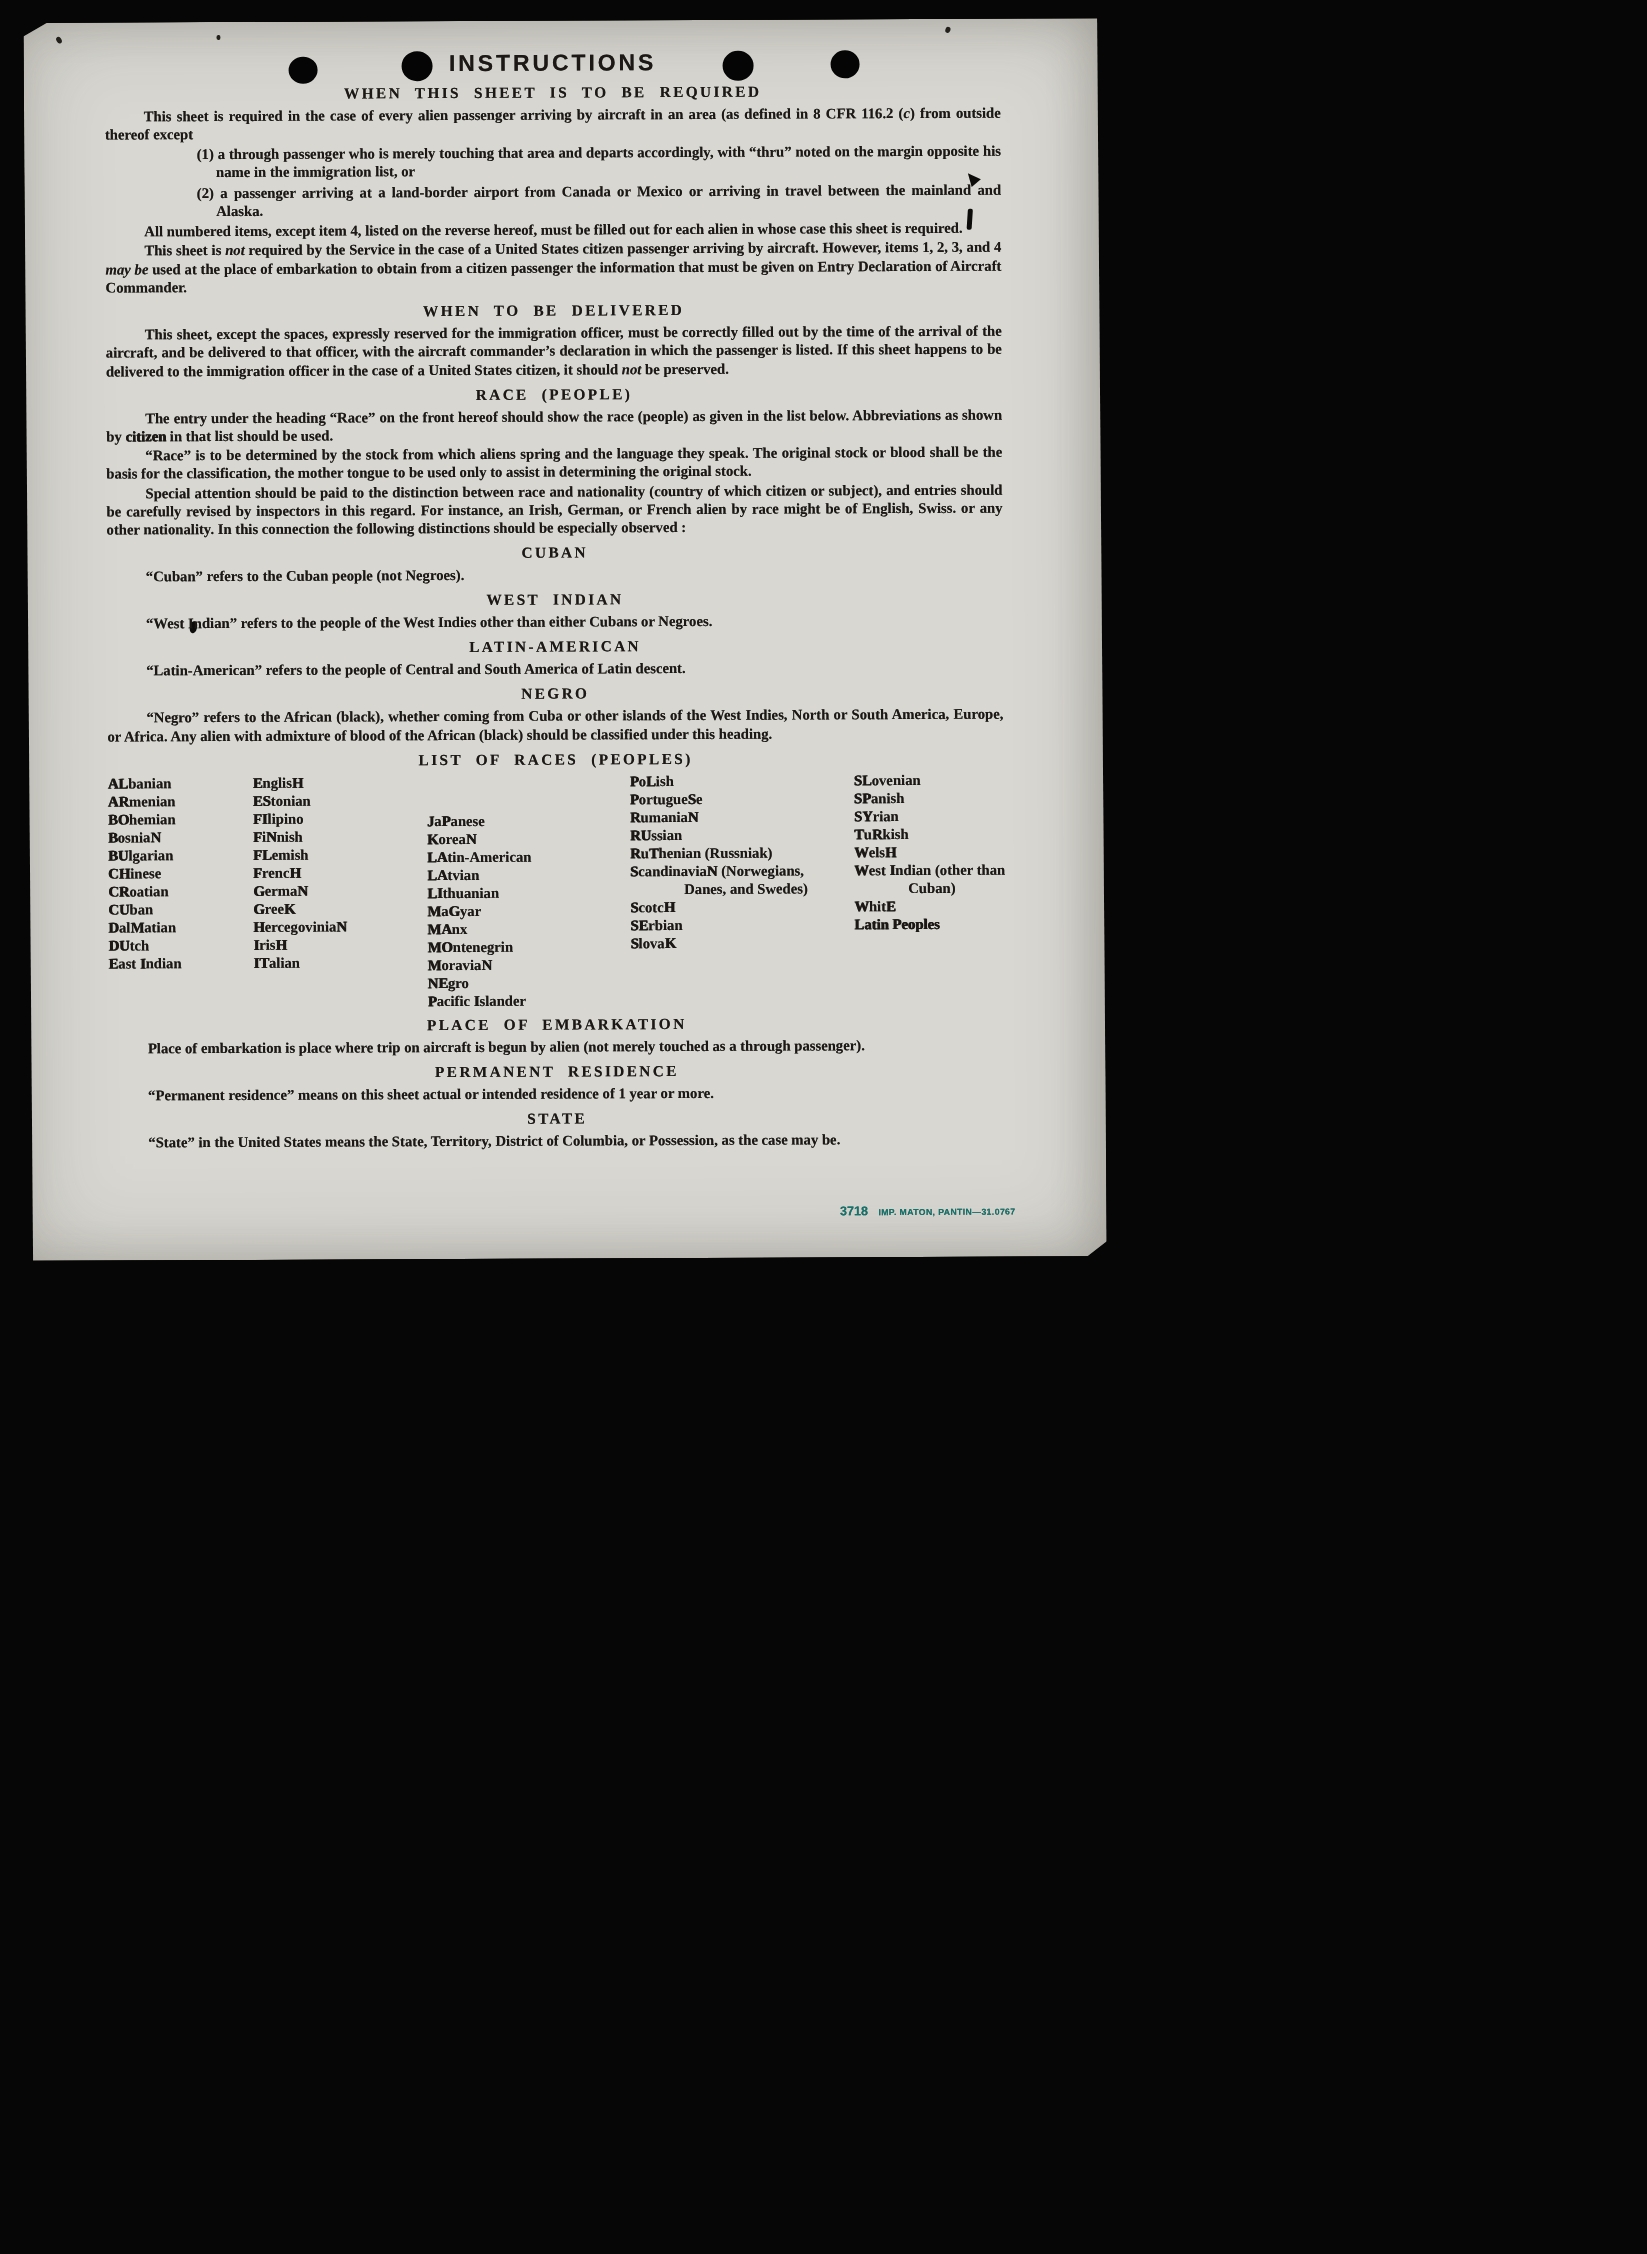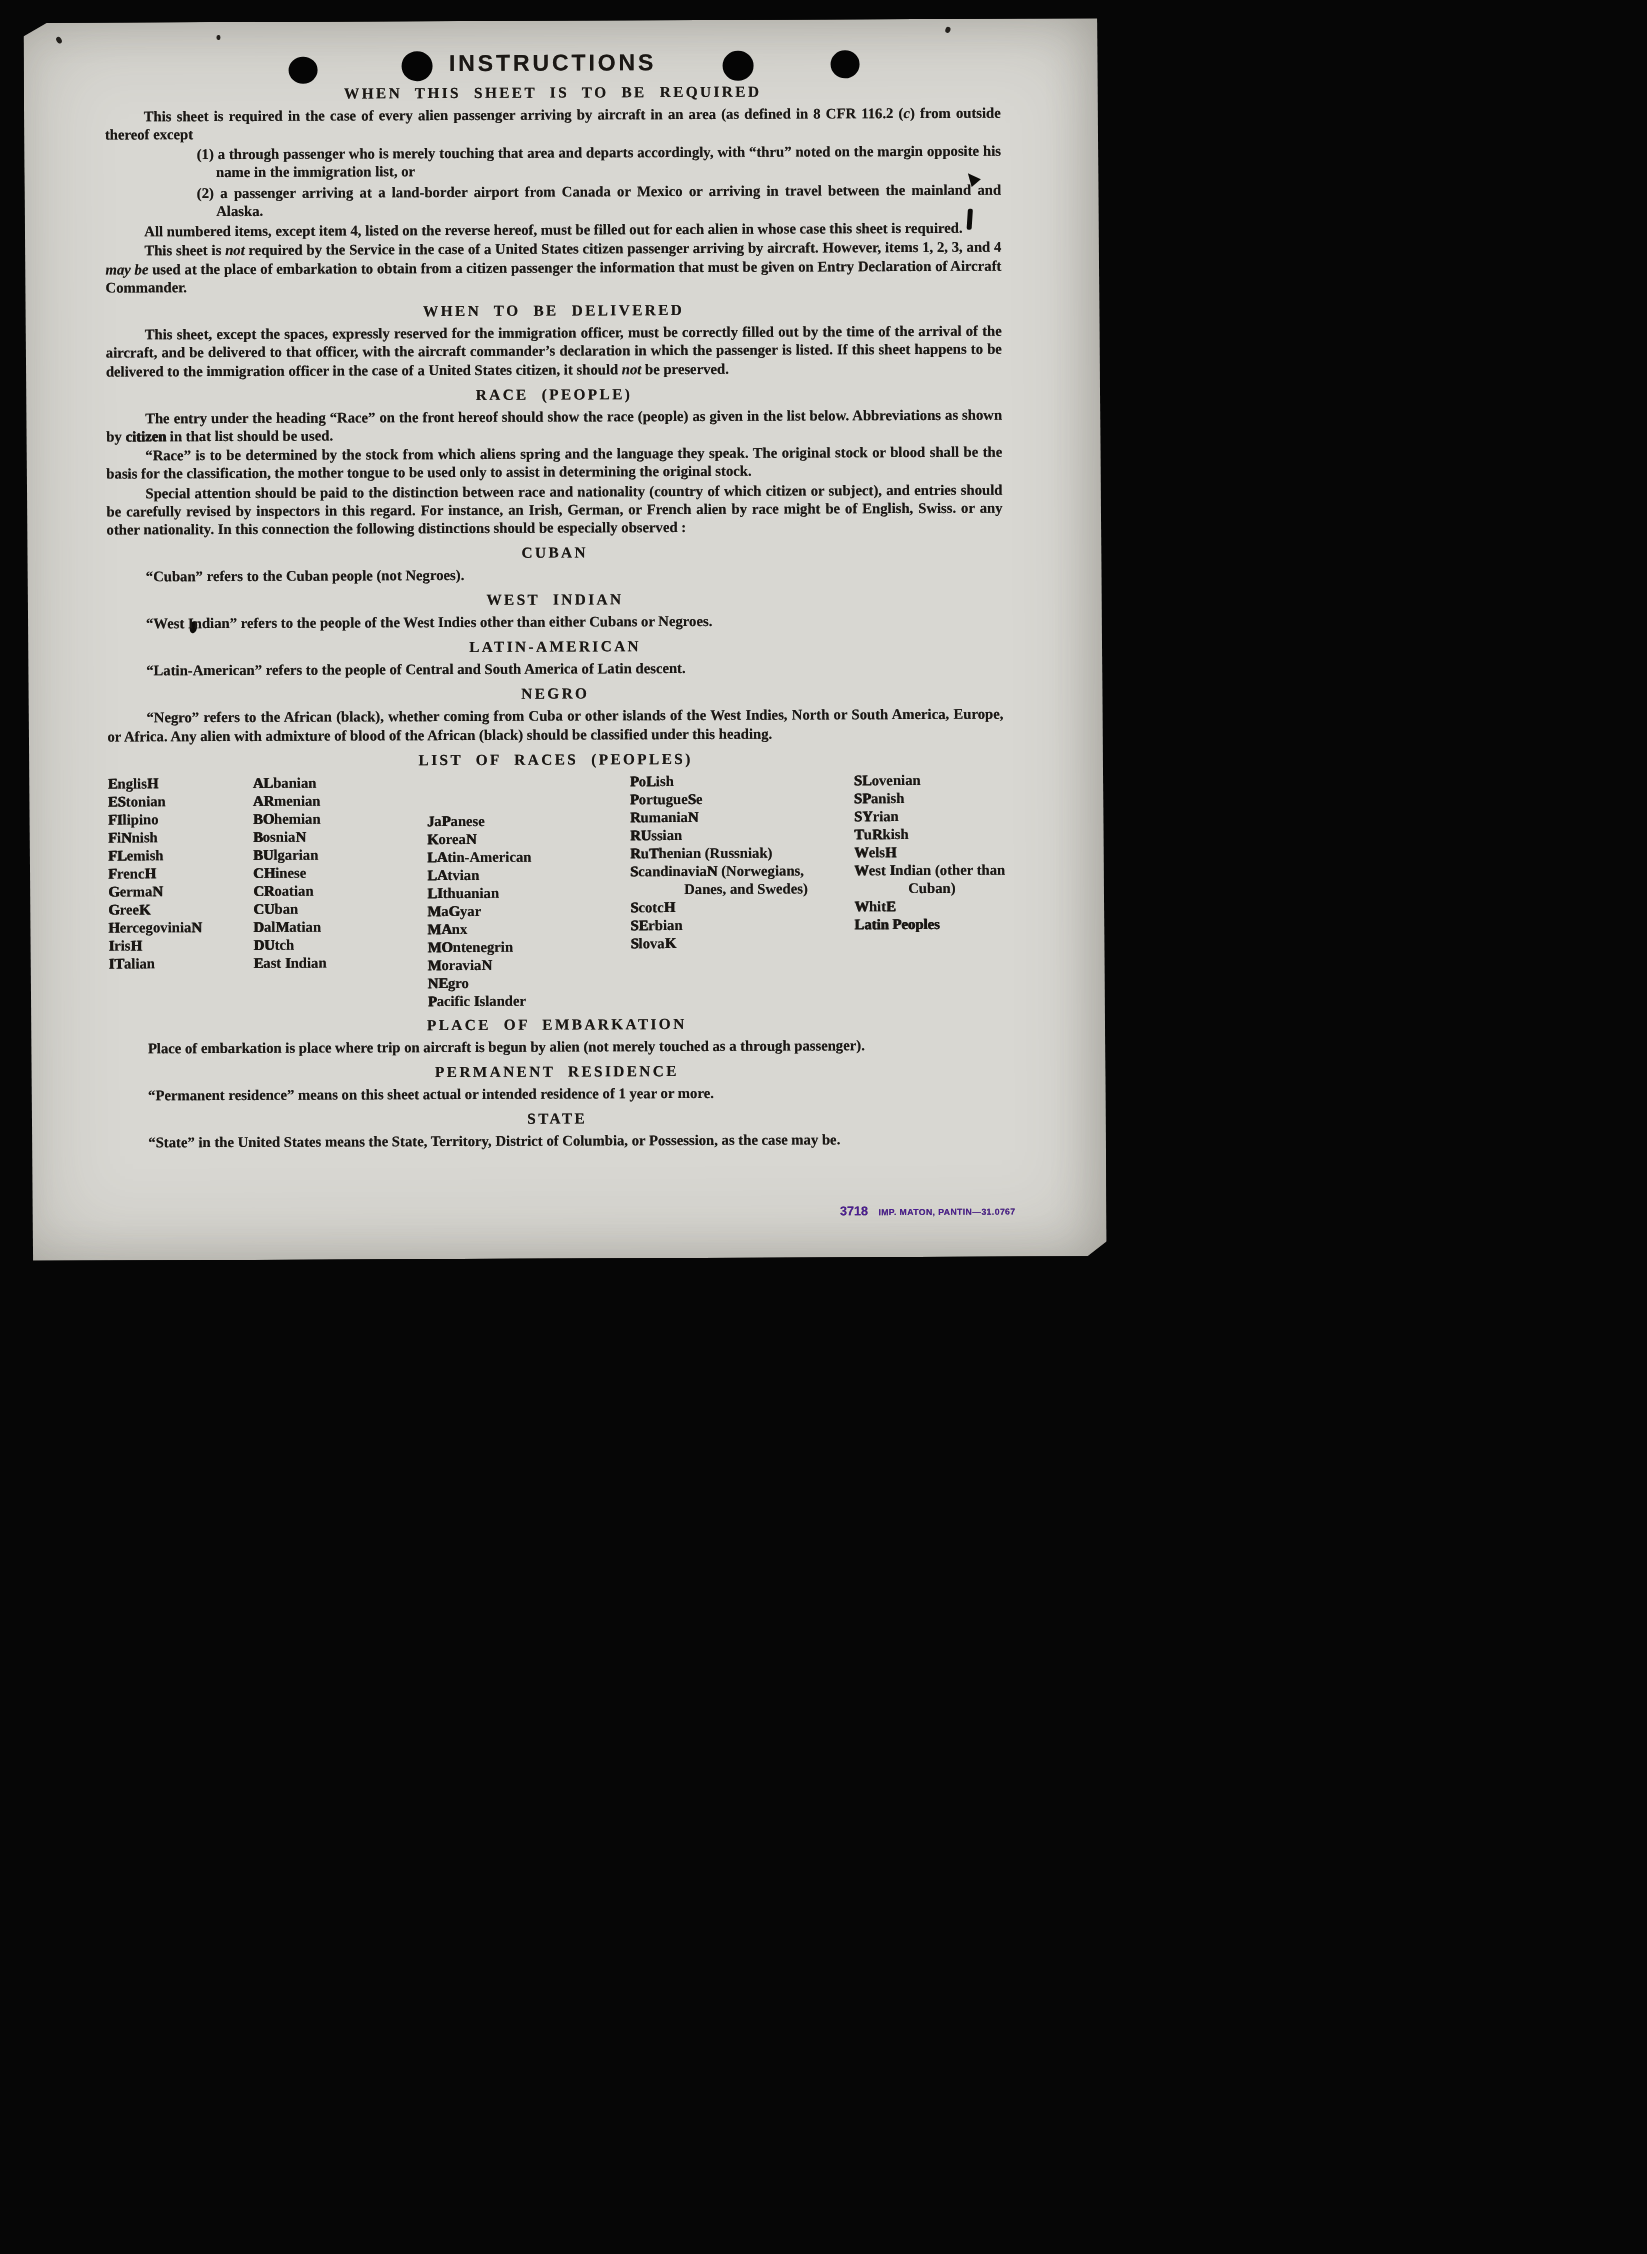--- a/index.html
+++ b/index.html
@@ -68,21 +68,21 @@
   }
   .a-bar  { left:943px; top:190px; width:4.8px; height:21px; border-radius:1.9px; transform:rotate(4deg); }
   .a-blob { left:164px; top:599px; width:6.8px; height:11.6px; border-radius:45%; transform:rotate(12deg); }
   .speck  { position:absolute; background:#23201c; border-radius:50%; }
   .s1 { left:33px;  top:13.5px; width:4.8px; height:6.8px; transform:rotate(-30deg); }
   .s2 { left:193px; top:12.6px; width:3.9px; height:5.8px; }
   .s3 { left:922px; top:7.7px;  width:4.8px; height:5.8px; transform:rotate(20deg); }
   .footer {
     position:absolute; right:91px; top:1182px;
     font-family:"Liberation Sans","DejaVu Sans",sans-serif;
-    font-weight:bold; color:#4c1d95; white-space:nowrap;
+    font-weight:bold; color:#0f766e; white-space:nowrap;
   }
   .footer .fnum  { font-size:12.6px; margin-right:5.8px; }
   .footer .ftext { font-size:8.7px; letter-spacing:0.4px; }
 </style>
 </head>
 <body>
 
 <div class="paper">
   <span class="hole hole-1"></span>
   <span class="hole hole-2"></span>
@@ -116,46 +116,46 @@
         <p class="para">“Cuban” refers to the Cuban people (not Negroes).</p>
         <div class="hd">WEST INDIAN</div>
         <p class="para">“West Indian” refers to the people of the West Indies other than either Cubans or Negroes.</p>
         <div class="hd">LATIN-AMERICAN</div>
         <p class="para">“Latin-American” refers to the people of Central and South America of Latin descent.</p>
         <div class="hd">NEGRO</div>
         <p class="para">“Negro” refers to the African (black), whether coming from Cuba or other islands of the West Indies, North or South America, Europe, or Africa. Any alien with admixture of blood of the African (black) should be classified under this heading.</p>
         <div class="hd">LIST OF RACES (PEOPLES)</div>
         <div class="races">
           <div class="race-col">
+            <div class="race-item"><b>AL</b>banian</div>
+            <div class="race-item"><b>AR</b>menian</div>
+            <div class="race-item"><b>BO</b>hemian</div>
+            <div class="race-item"><b>B</b>osnia<b>N</b></div>
+            <div class="race-item"><b>BU</b>lgarian</div>
+            <div class="race-item"><b>CH</b>inese</div>
+            <div class="race-item"><b>CR</b>oatian</div>
+            <div class="race-item"><b>CU</b>ban</div>
+            <div class="race-item"><b>D</b>al<b>M</b>atian</div>
+            <div class="race-item"><b>DU</b>tch</div>
+            <div class="race-item"><b>E</b>ast <b>I</b>ndian</div>
+          </div>
+          <div class="race-col">
             <div class="race-item"><b>E</b>nglis<b>H</b></div>
             <div class="race-item"><b>ES</b>tonian</div>
             <div class="race-item"><b>FI</b>lipino</div>
             <div class="race-item"><b>F</b>i<b>N</b>nish</div>
             <div class="race-item"><b>FL</b>emish</div>
             <div class="race-item"><b>F</b>renc<b>H</b></div>
             <div class="race-item"><b>G</b>erma<b>N</b></div>
             <div class="race-item"><b>G</b>ree<b>K</b></div>
             <div class="race-item"><b>H</b>ercegovinia<b>N</b></div>
             <div class="race-item"><b>I</b>ris<b>H</b></div>
             <div class="race-item"><b>IT</b>alian</div>
           </div>
           <div class="race-col">
-            <div class="race-item"><b>AL</b>banian</div>
-            <div class="race-item"><b>AR</b>menian</div>
-            <div class="race-item"><b>BO</b>hemian</div>
-            <div class="race-item"><b>B</b>osnia<b>N</b></div>
-            <div class="race-item"><b>BU</b>lgarian</div>
-            <div class="race-item"><b>CH</b>inese</div>
-            <div class="race-item"><b>CR</b>oatian</div>
-            <div class="race-item"><b>CU</b>ban</div>
-            <div class="race-item"><b>D</b>al<b>M</b>atian</div>
-            <div class="race-item"><b>DU</b>tch</div>
-            <div class="race-item"><b>E</b>ast <b>I</b>ndian</div>
-          </div>
-          <div class="race-col">
             <div class="race-item"><b>J</b>a<b>P</b>anese</div>
             <div class="race-item"><b>K</b>orea<b>N</b></div>
             <div class="race-item"><b>LA</b>tin-American</div>
             <div class="race-item"><b>LA</b>tvian</div>
             <div class="race-item"><b>LI</b>thuanian</div>
             <div class="race-item"><b>M</b>a<b>G</b>yar</div>
             <div class="race-item"><b>MA</b>nx</div>
             <div class="race-item"><b>MO</b>ntenegrin</div>
             <div class="race-item"><b>M</b>oravia<b>N</b></div>
             <div class="race-item"><b>NE</b>gro</div>

